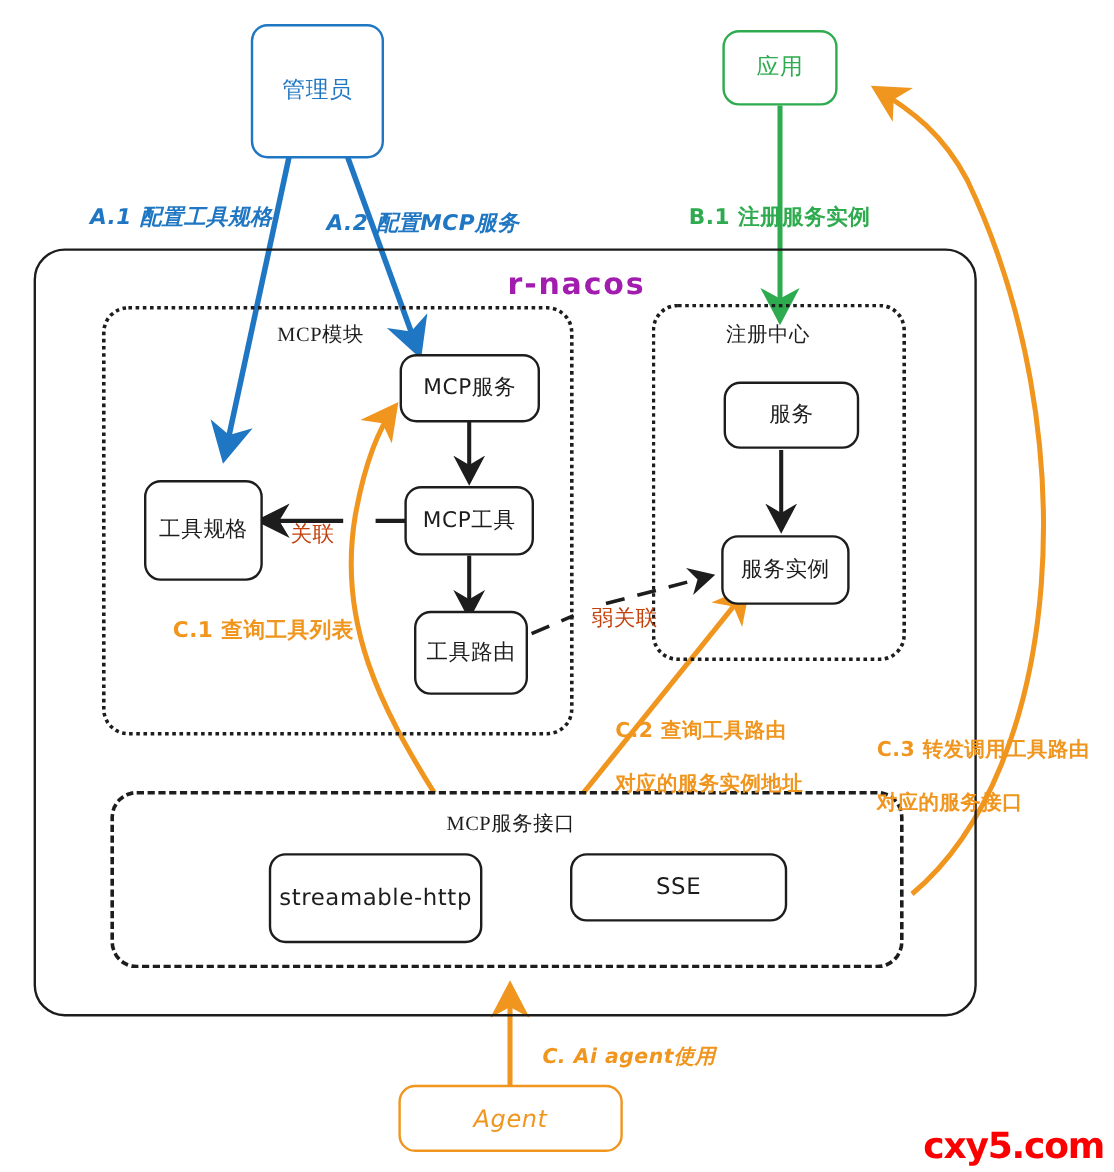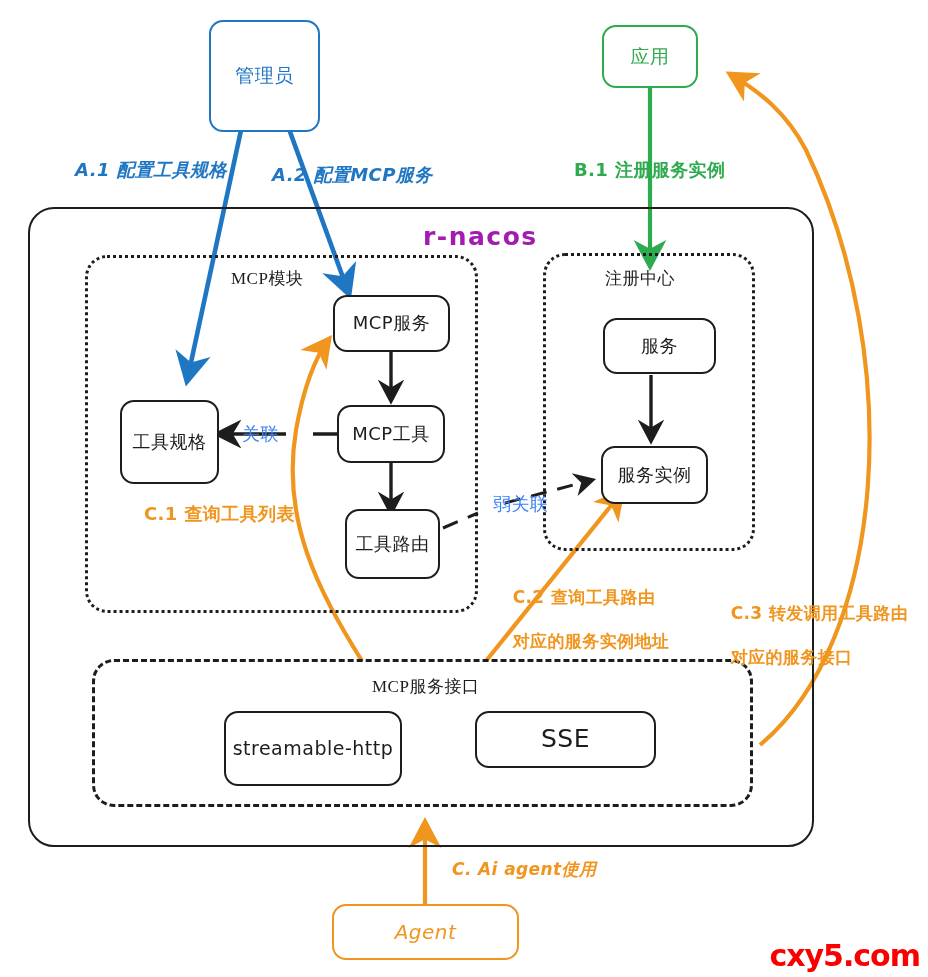--- a/index.html
+++ b/index.html
@@ -28,26 +28,26 @@
   .grp.dashed{border:3px dashed #1d1d1d;}
   .grp.solid{border:2.6px solid #1d1d1d;border-radius:26px;}
   .glabel{
     position:absolute;color:#1d1d1d;text-align:right;
     font-family:Liberation Serif, serif;
     letter-spacing:.5px;white-space:nowrap;
   }
   .elabel{
     position:absolute;white-space:pre;line-height:1.3;
     font-family:"DejaVu Sans","Liberation Sans",sans-serif;
-    font-weight:600;letter-spacing:.4px;
+    font-weight:600;letter-spacing:.4px;margin-top:12px;
   }
   .elabel.blue{color:#1f76c2;}
   .elabel.green{color:#2fab4f;}
   .elabel.orange{color:#f0951e;}
-  .elabel.black{color:#3b82f6;font-weight:500;}
+  .elabel.black{color:#c2410c;font-weight:500;}
   .watermark{
     position:absolute;right:8px;bottom:4px;color:#fb0000;
     font-family:"DejaVu Sans","Liberation Sans",sans-serif;
     font-weight:bold;font-size:30px;letter-spacing:-1px;
   }
   .title-rnacos{
     position:absolute;color:#a21caf;font-size:25px;font-weight:600;
     letter-spacing:1.5px;white-space:nowrap;
   }
 </style>
@@ -143,21 +143,21 @@
 </div>
 
 <div class="node black" style="left:601px;top:446px;width:107px;height:58px;font-size:18px;">
   <span>服务实例</span>
 </div>
 
 <div class="node black" style="left:224px;top:711px;width:178px;height:75px;font-size:19px;">
   <span>streamable-http</span>
 </div>
 
-<div class="node black" style="left:475px;top:711px;width:181px;height:57px;font-size:25px;">
+<div class="node black" style="left:475px;top:711px;width:181px;height:57px;font-size:19px;">
   <span>SSE</span>
 </div>
 
 <div class="elabel blue" style="left:75px;top:158px;font-size:18px;font-style:italic;">A.1 配置工具规格</div>
 
 <div class="elabel blue" style="left:272px;top:163px;font-size:18px;font-style:italic;">A.2 配置MCP服务</div>
 
 <div class="elabel green" style="left:574px;top:158px;font-size:18px;">B.1 注册服务实例</div>
 
 <div class="elabel orange" style="left:144px;top:502px;font-size:18px;">C.1 查询工具列表</div>

